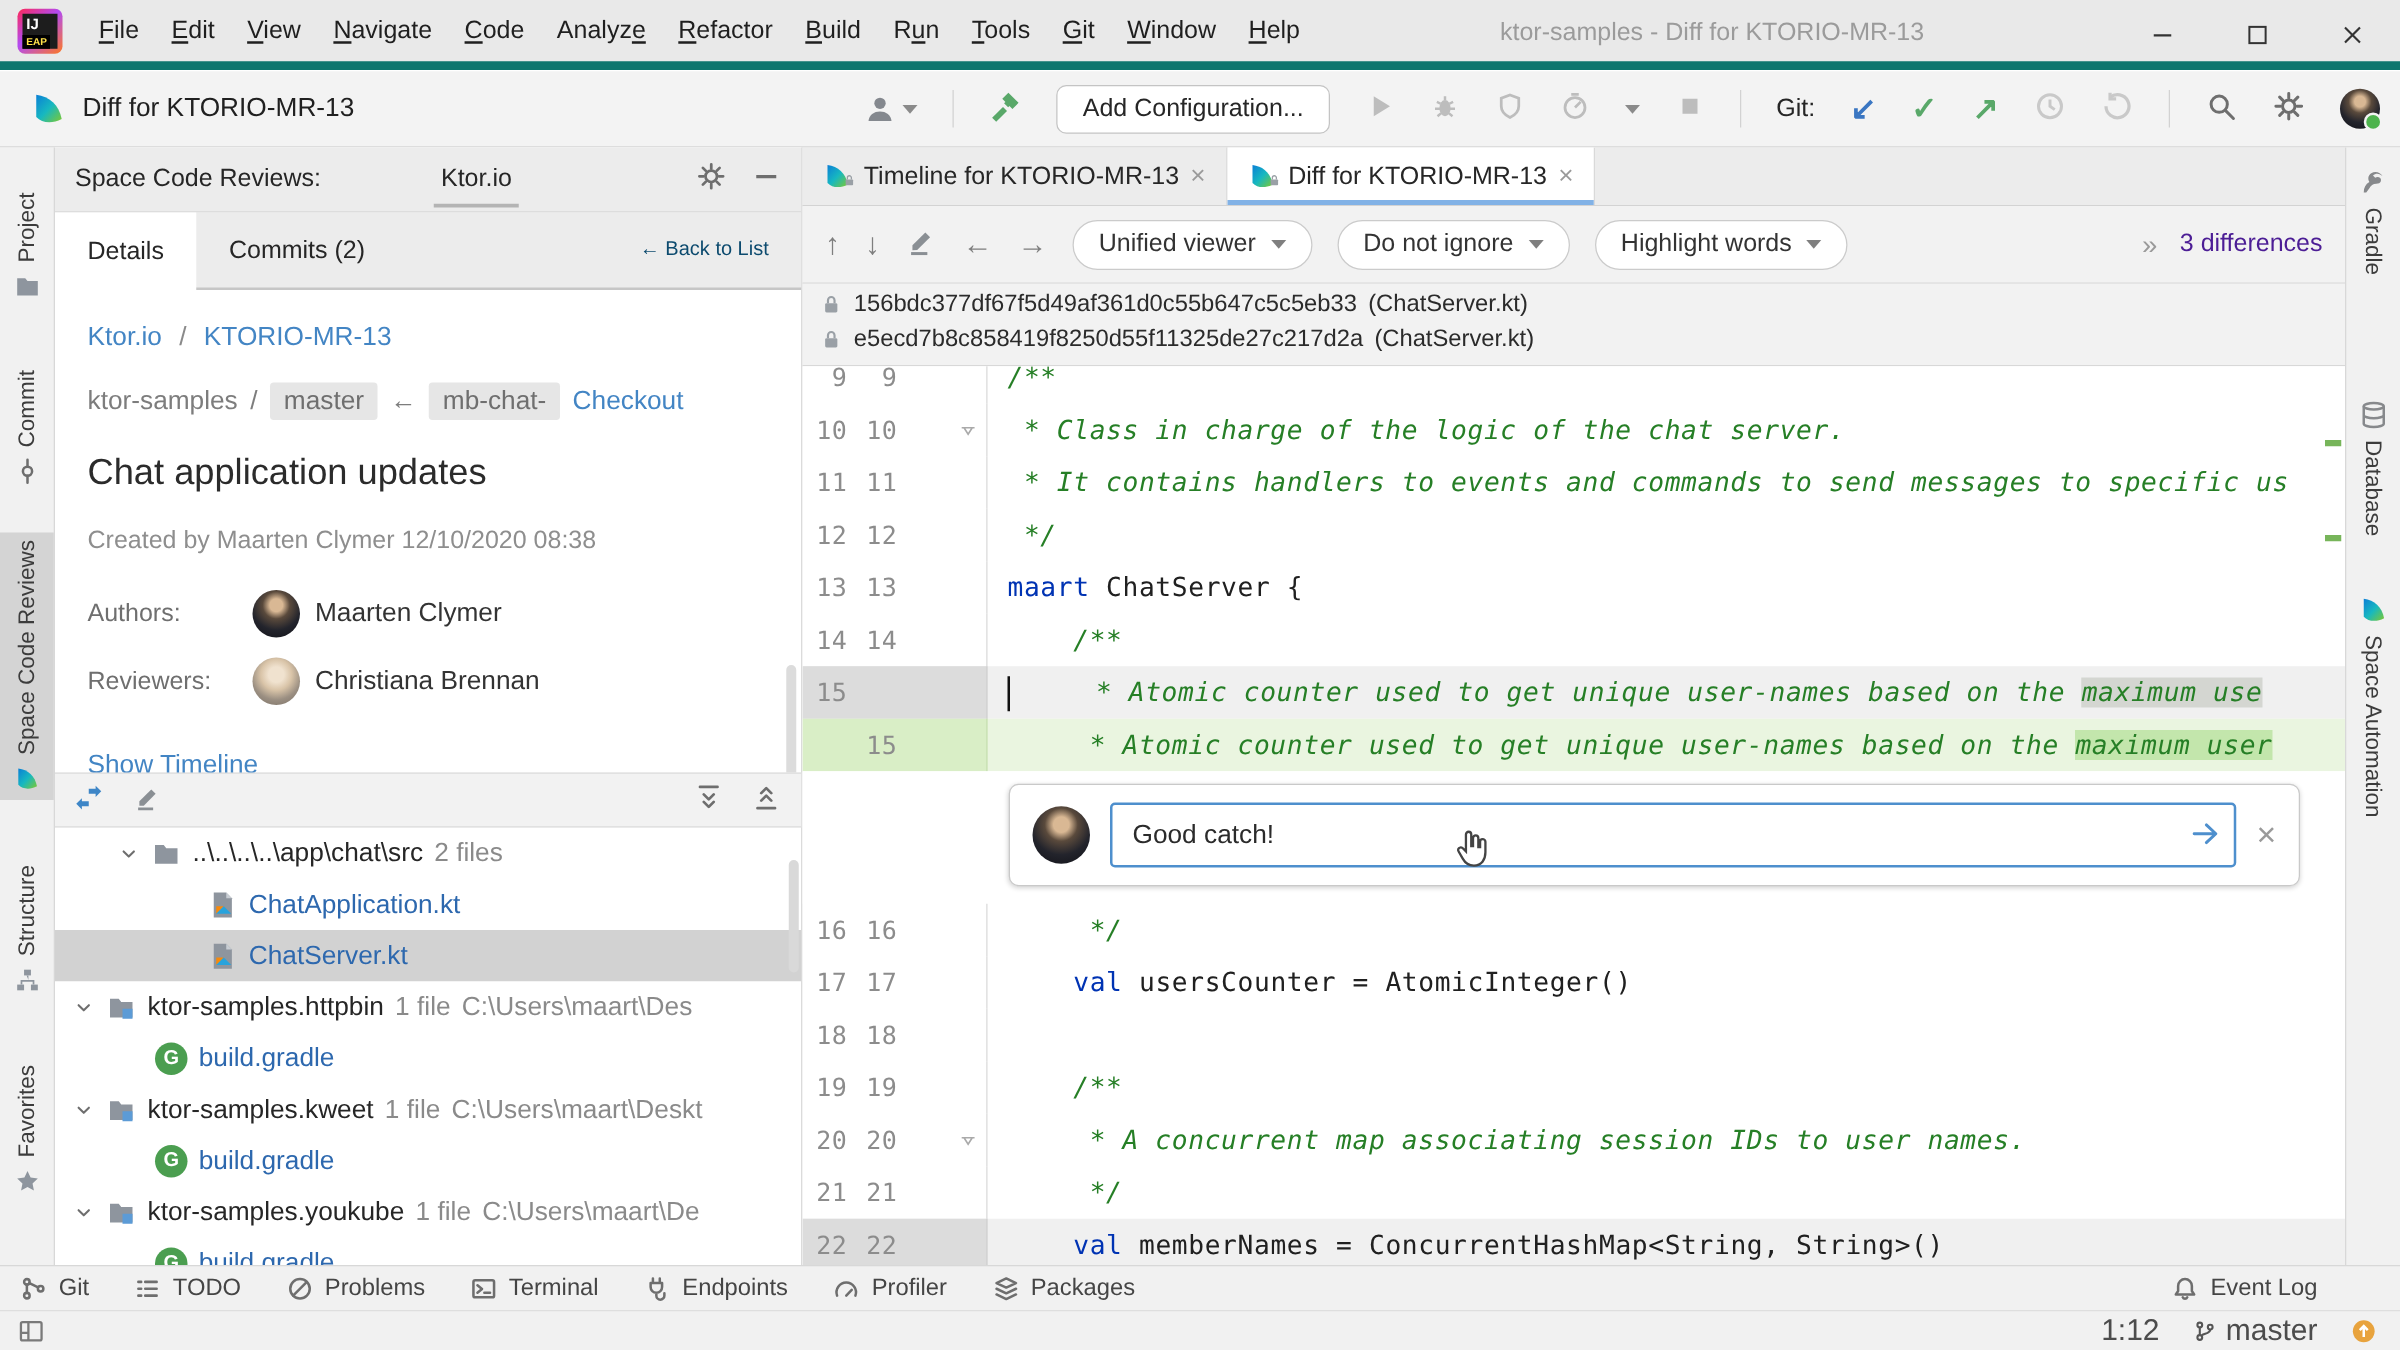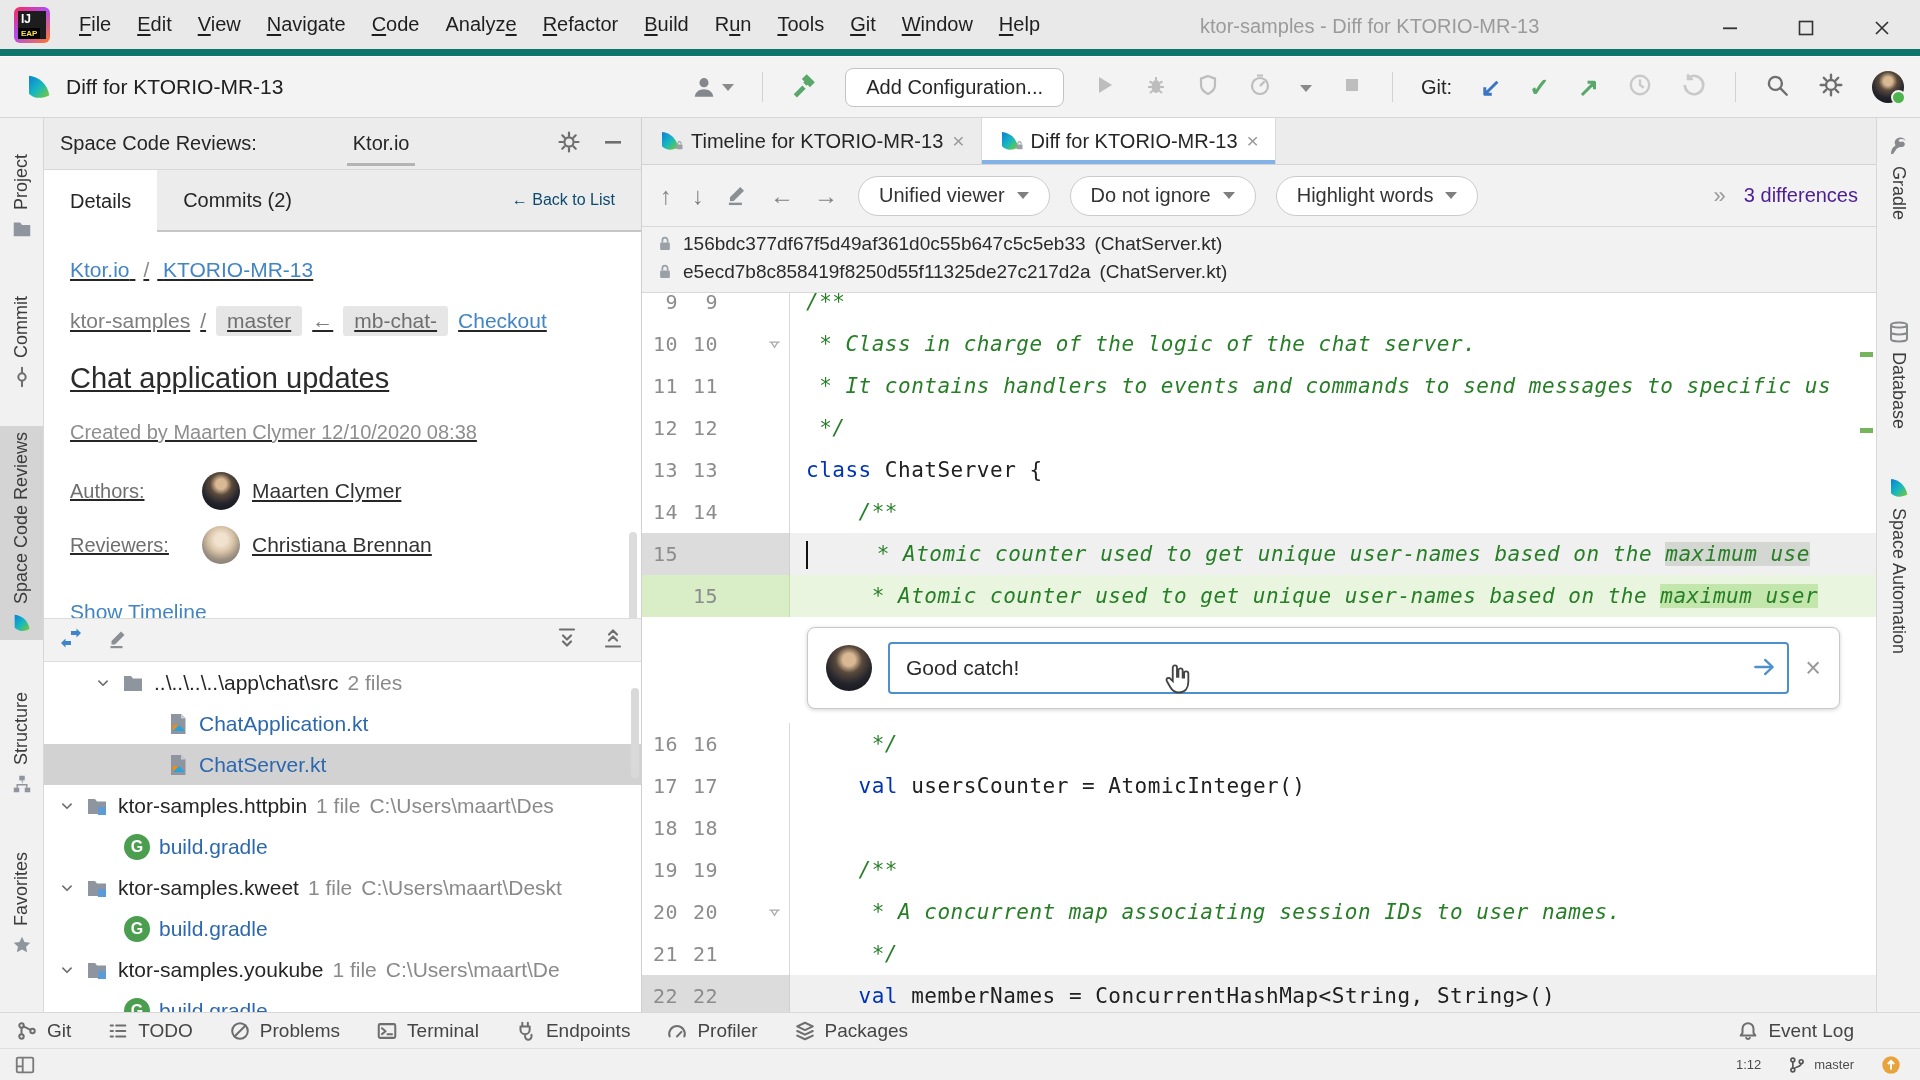--- a/index.html
+++ b/index.html
@@ -48,21 +48,21 @@
   
   .left-panel { width:598px; background:#fff; border-right:1px solid #cfcfcf; display:flex; flex-direction:column; }
   .panel-header { height:52px; background:#ececec; border-bottom:1px solid #d8d8d8; display:flex; align-items:center; padding:0 16px; flex:none; }
   .panel-header .ph-title { font-size:20px; color:#262626; }
   .ph-proj-tab { font-size:20px; color:#262626; margin-left:90px; padding:11px 6px 8px; border-bottom:3px solid #b4b4b4; }
   .ph-icons { margin-left:auto; display:flex; gap:20px; align-items:center; }
   .rp-tabs { height:62px; background:#ececec; border-bottom:2px solid #c6c6c6; display:flex; align-items:stretch; flex:none; }
   .rp-tab { font-size:20px; display:flex; align-items:center; padding:0 26px; color:#262626; }
   .rp-tab.selected { background:#fff; margin-bottom:-2px; }
   .back-link { margin-left:auto; margin-right:26px; align-self:center; font-size:16px; color:#0c4a6e; }
-  .details { height:386px; padding:26px 0 0 26px; position:relative; overflow:hidden; flex:none;text-decoration:underline; }
+  .details { height:386px; padding:26px 0 0 26px; position:relative; overflow:hidden; flex:none; }
   .breadcrumb { font-size:21px; margin-bottom:24px; }
   .breadcrumb a { color:#4385c4; text-decoration:none; }
   .breadcrumb .sep { color:#8a8a8a; margin:0 8px; }
   .branch-row { font-size:21px; color:#7d7d7d; margin-bottom:26px; display:flex; align-items:center; gap:10px; }
   .chip { background:#e6e6e6; border-radius:3px; padding:3px 11px; color:#6f6f6f; }
   .branch-row a { color:#4385c4; text-decoration:none; }
   .review-title { font-size:29px; color:#2b2b2b; margin-bottom:26px; }
   .created { font-size:20px; color:#8e8e8e; margin-bottom:28px; }
   .people-row { display:flex; align-items:center; margin-bottom:16px; font-size:21px; }
   .people-label { width:132px; color:#6f6f6f; font-size:20px; }
@@ -127,21 +127,21 @@
   .cmt-send { position:absolute; right:12px; top:12px; }
   .cmt-close { color:#9a9a9a; font-size:27px; flex:none; }
   .hand-cursor { position:absolute; left:352px; top:34px; }
 
   .scroll-mark { position:absolute; right:3px; width:13px; height:5px; background:#77b55a; }
 
   
   .toolstripe { position:absolute; top:1012px; left:0; width:1920px; height:36px; background:#f1f1f1; border-top:1px solid #d8d8d8; display:flex; align-items:center; padding:0 16px; gap:36px; }
   .ts-btn { display:flex; align-items:center; gap:9px; font-size:19px; color:#454545; }
   .ts-right { margin-left:auto; margin-right:50px; }
-  .statusbar { position:absolute; top:1048px; left:0; width:1920px; height:32px; background:#f1f1f1; border-top:1px solid #dedede; display:flex; align-items:center; padding:0 14px; font-size:13px; color:#4c4c4c; }
+  .statusbar { position:absolute; top:1048px; left:0; width:1920px; height:32px; background:#f1f1f1; border-top:1px solid #dedede; display:flex; align-items:center; padding:0 14px; font-size:24px; color:#4c4c4c; }
   .sb-right { margin-left:auto; display:flex; align-items:center; gap:26px; margin-right:4px; }
   .sb-item { display:flex; align-items:center; gap:7px; }
 </style>
 </head>
 <body>
 
 <svg width="0" height="0" style="position:absolute">
   <defs>
     <linearGradient id="sg" x1="0" y1="0" x2="1" y2="1">
       <stop offset="0" stop-color="#0b7fd6"></stop>
@@ -648,21 +648,21 @@
     <span class="gut"><span class="g1">11</span><span class="g2">11</span>
       <span class="foldz"></span></span>
     <span class="ctext"><span class="seg cmt"> * It contains handlers to events and commands to send messages to specific us</span></span></div>
         <div class="crow ctx ">
     <span class="gut"><span class="g1">12</span><span class="g2">12</span>
       <span class="foldz"></span></span>
     <span class="ctext"><span class="seg cmt"> */</span></span></div>
         <div class="crow ctx ">
     <span class="gut"><span class="g1">13</span><span class="g2">13</span>
       <span class="foldz"></span></span>
-    <span class="ctext"><span class="seg kw">class</span><span class="seg pl"> ChatServer {</span></span></div>
+    <span class="ctext"><span class="seg kw">maart</span><span class="seg pl"> ChatServer {</span></span></div>
         <div class="crow ctx ">
     <span class="gut"><span class="g1">14</span><span class="g2">14</span>
       <span class="foldz"></span></span>
     <span class="ctext"><span class="seg cmt">    /**</span></span></div>
         <div class="crow old ">
     <span class="gut"><span class="g1">15</span><span class="g2"></span>
       <span class="foldz"></span></span>
     <span class="ctext"><span class="caret-bar"></span><span class="seg cmt">     * Atomic counter used to get unique user-names based on the </span><span class="seg cmt hlold">maximum use</span></span></div>
         <div class="crow new ">
     <span class="gut"><span class="g1"></span><span class="g2">15</span>

